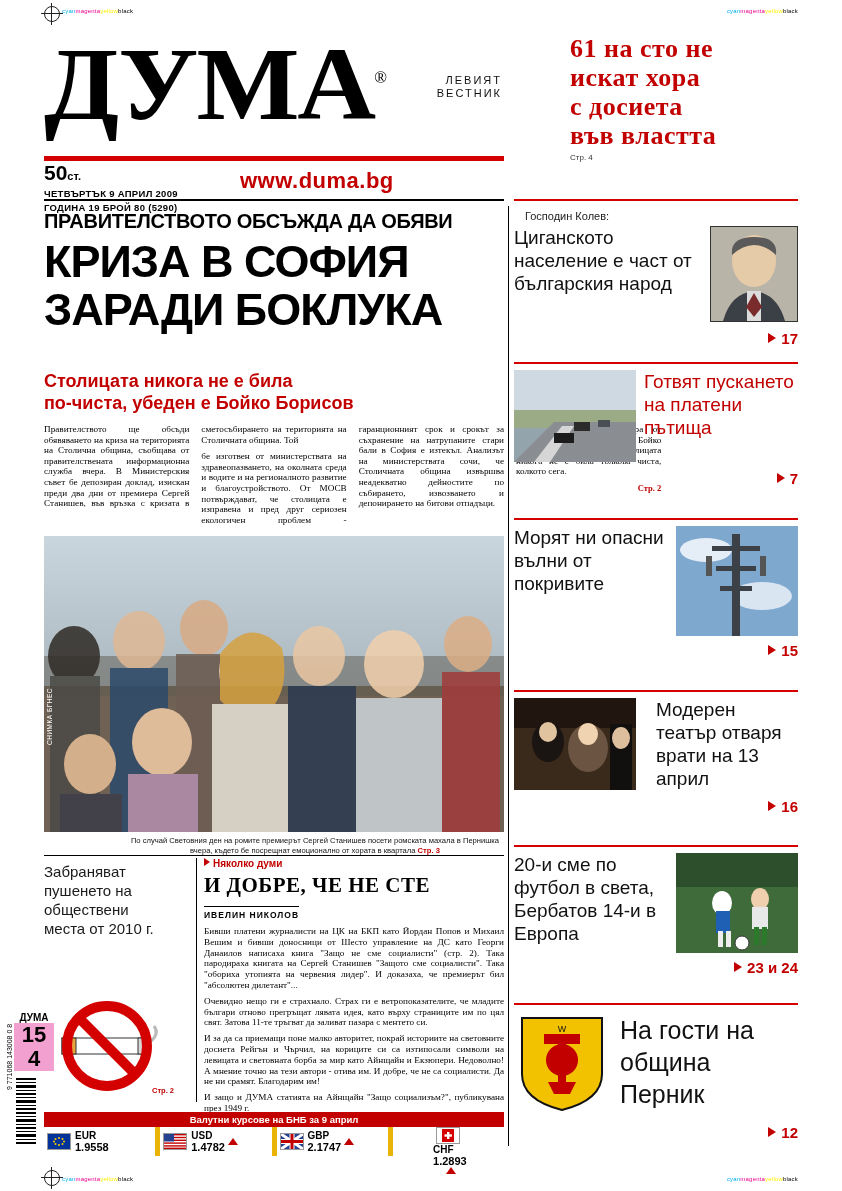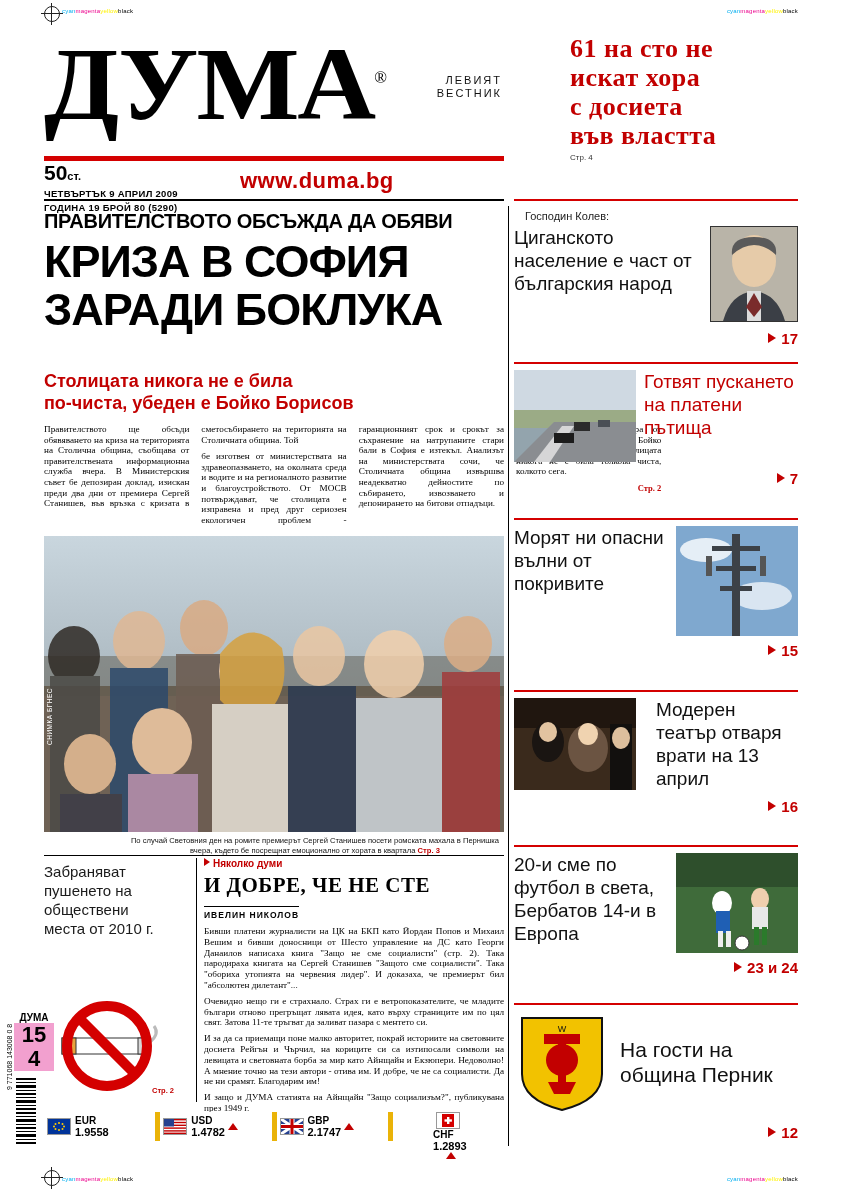--- a/index.html
+++ b/index.html
@@ -258,20 +258,21 @@
     <div class="op-author">ИВЕЛИН  НИКОЛОВ</div>
     <div class="op-body">
       <p>Бивши платени журналисти на ЦК на БКП като Йордан Попов и Михаил Вешим и бивши доносници от Шесто управление на ДС като Георги Данаилов написаха книга "Защо не сме социалисти" (стр. 2). Така пародираха книгата на Сергей Станишев "Защото сме социалисти". Така "обориха утопията на червения лидер". И доказаха, че премиерът бил "абсолютен дилетант"...</p>
       <p>Очевидно нещо ги е страхнало. Страх ги е ветропоказателите, че младите българи отново прегръщат лявата идея, като върху страниците им по цял свят. Затова 11-те тръгват да заливат пазара с ментето си.</p>
       <p>И за да са приемащи поне малко авторитет, покрай историите на световните досиета Рейгън и Чърчил, на кориците си са изтипосали символи на левицата и световната борба за мир като Айнщайн и Екзюпери. Недоволно! А мнение точно на тези автори - отива им. И добре, че не са социалисти. Да не ни срамят. Благодарим им!</p>
       <p>И защо и ДУМА статията на Айнщайн "Защо социализъм?", публикувана през 1949 г.</p>
     </div>
   </div>
 
   <div class="curbar">
+    <div class="curbar-title">Валутни курсове на БНБ за 9 април</div>
     <div class="curgrid">
       <div class="curcell">
         <div class="flag" style="background:#003399;">
           <svg width="22" height="15" viewBox="0 0 22 15">
               <g fill="#ffcc00">
             <circle cx="11" cy="4" r="1"></circle>
                 <circle cx="14.5" cy="5" r="1"></circle>
                 <circle cx="16" cy="7.5" r="1"></circle>
             <circle cx="14.5" cy="10" r="1"></circle>
                 <circle cx="11" cy="11" r="1"></circle>
@@ -447,18 +448,18 @@
       <div style="width:96px;height:100px;flex:none;">
         <svg width="96" height="100" viewBox="0 0 96 100">
           <path d="M8 6 H88 V62 Q88 88 48 98 Q8 88 8 62 Z" fill="#f2c200" stroke="#111" stroke-width="2"></path>
           <path d="M30 22 h36 v10 h-36z" fill="#c20000"></path>
           <circle cx="48" cy="48" r="16" fill="#c20000"></circle>
           <rect x="44" y="30" width="8" height="40" fill="#c20000"></rect>
           <path d="M34 70 h28 l-6 12 h-16z" fill="#c20000"></path>
           <text x="48" y="20" font-size="9" text-anchor="middle" fill="#111" font-family="Liberation Sans, sans-serif">W</text>
         </svg>
       </div>
-      <div class="rail-head" style="flex:1;font-size:21px;line-height:25px;">На гости на община Перник</div>
+      <div class="rail-head" style="flex:1;font-size:25px;line-height:32px;">На гости на община Перник</div>
     </div>
     <div class="pagemark" style="margin-top:12px;"><span class="tri"></span><span>12</span></div>
   </div>
 
 </div>
 
 </body></html>

